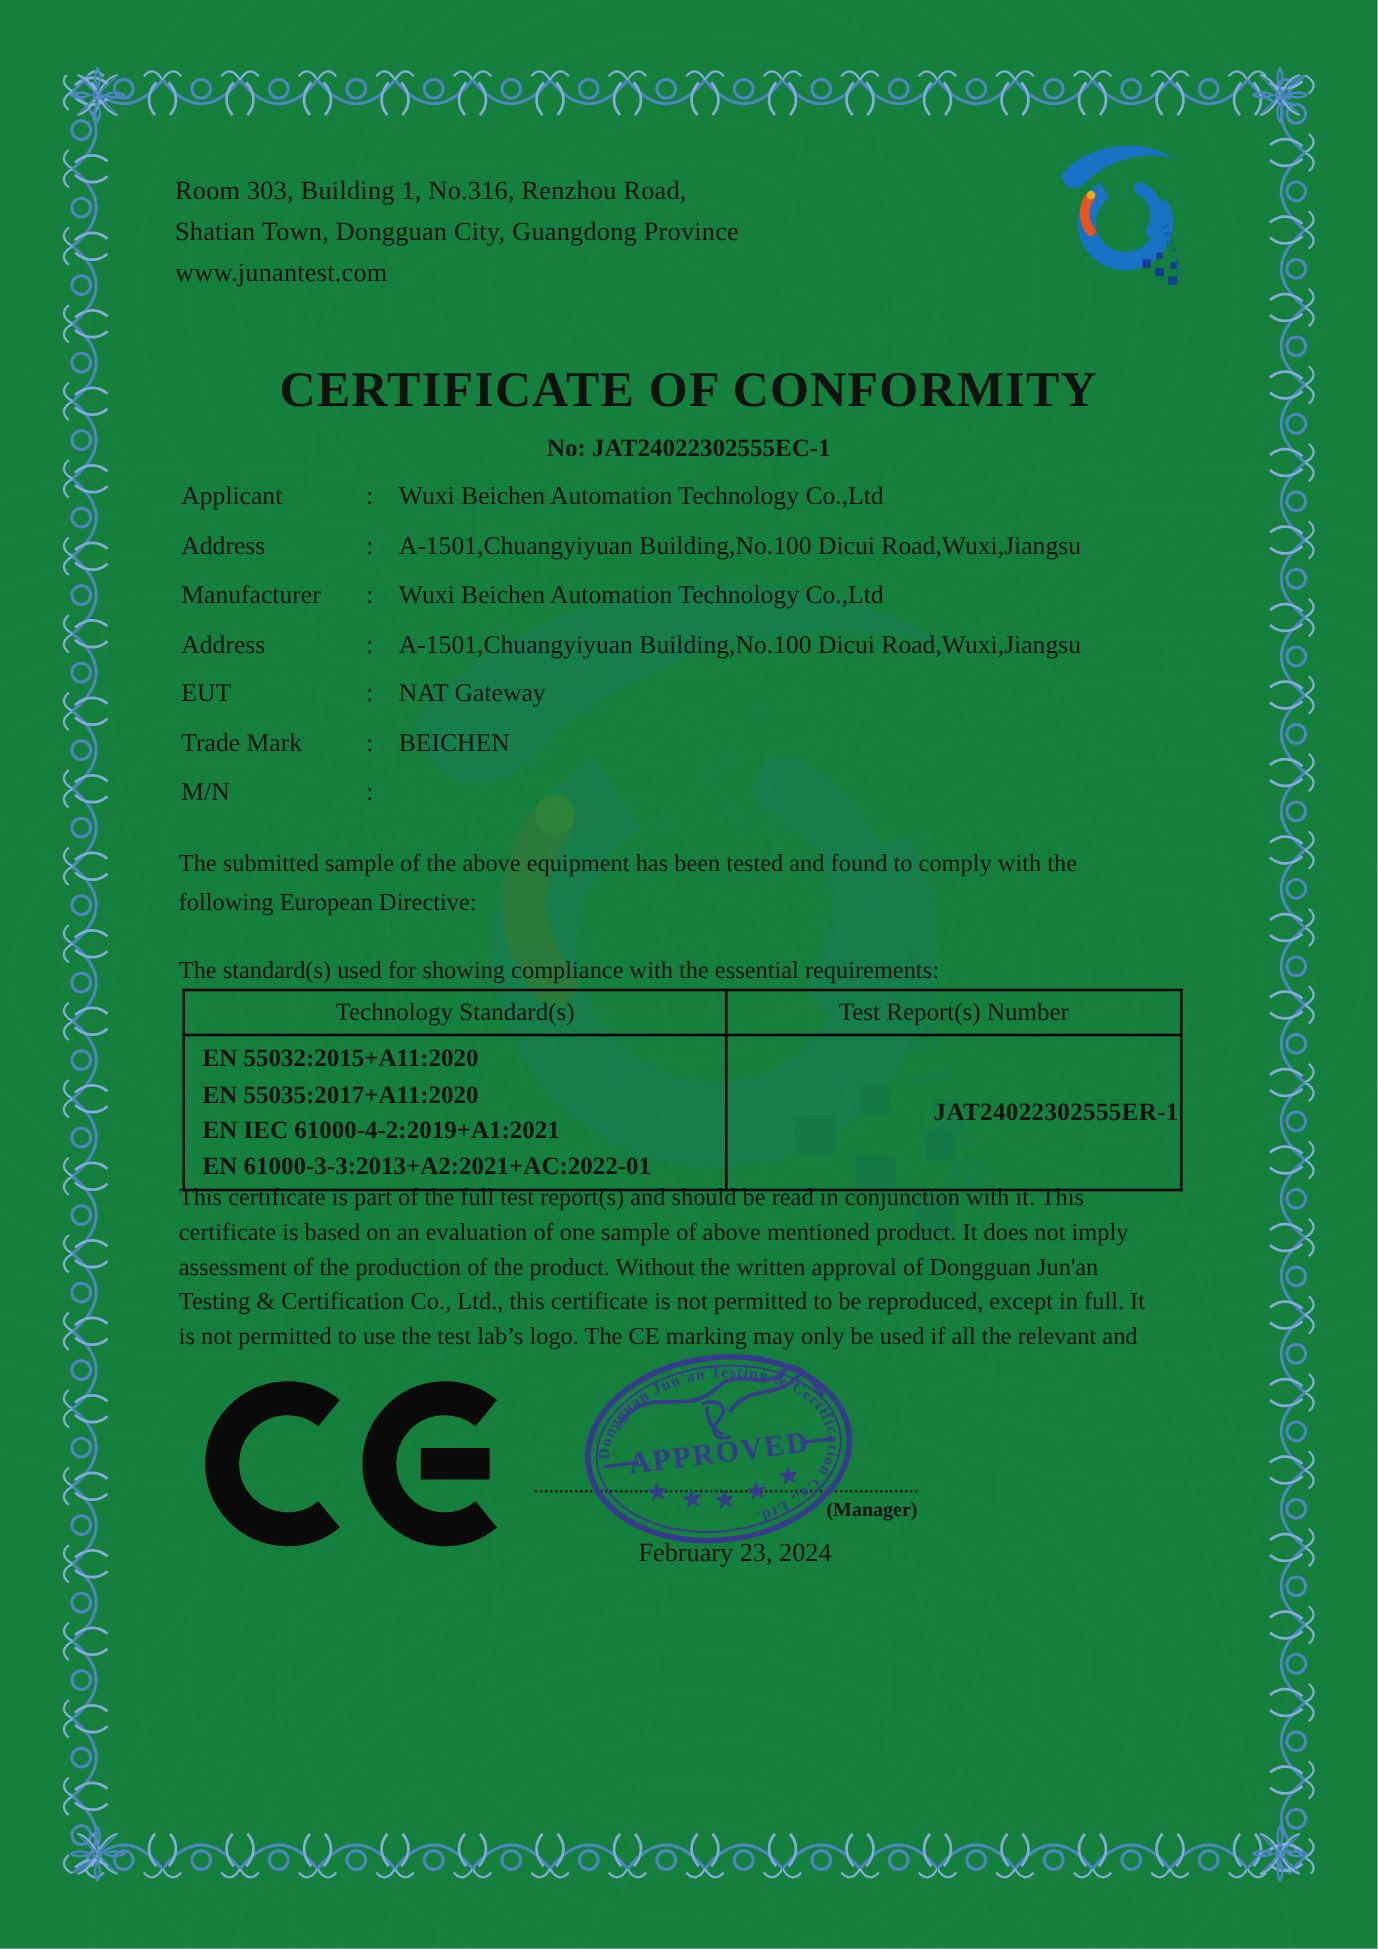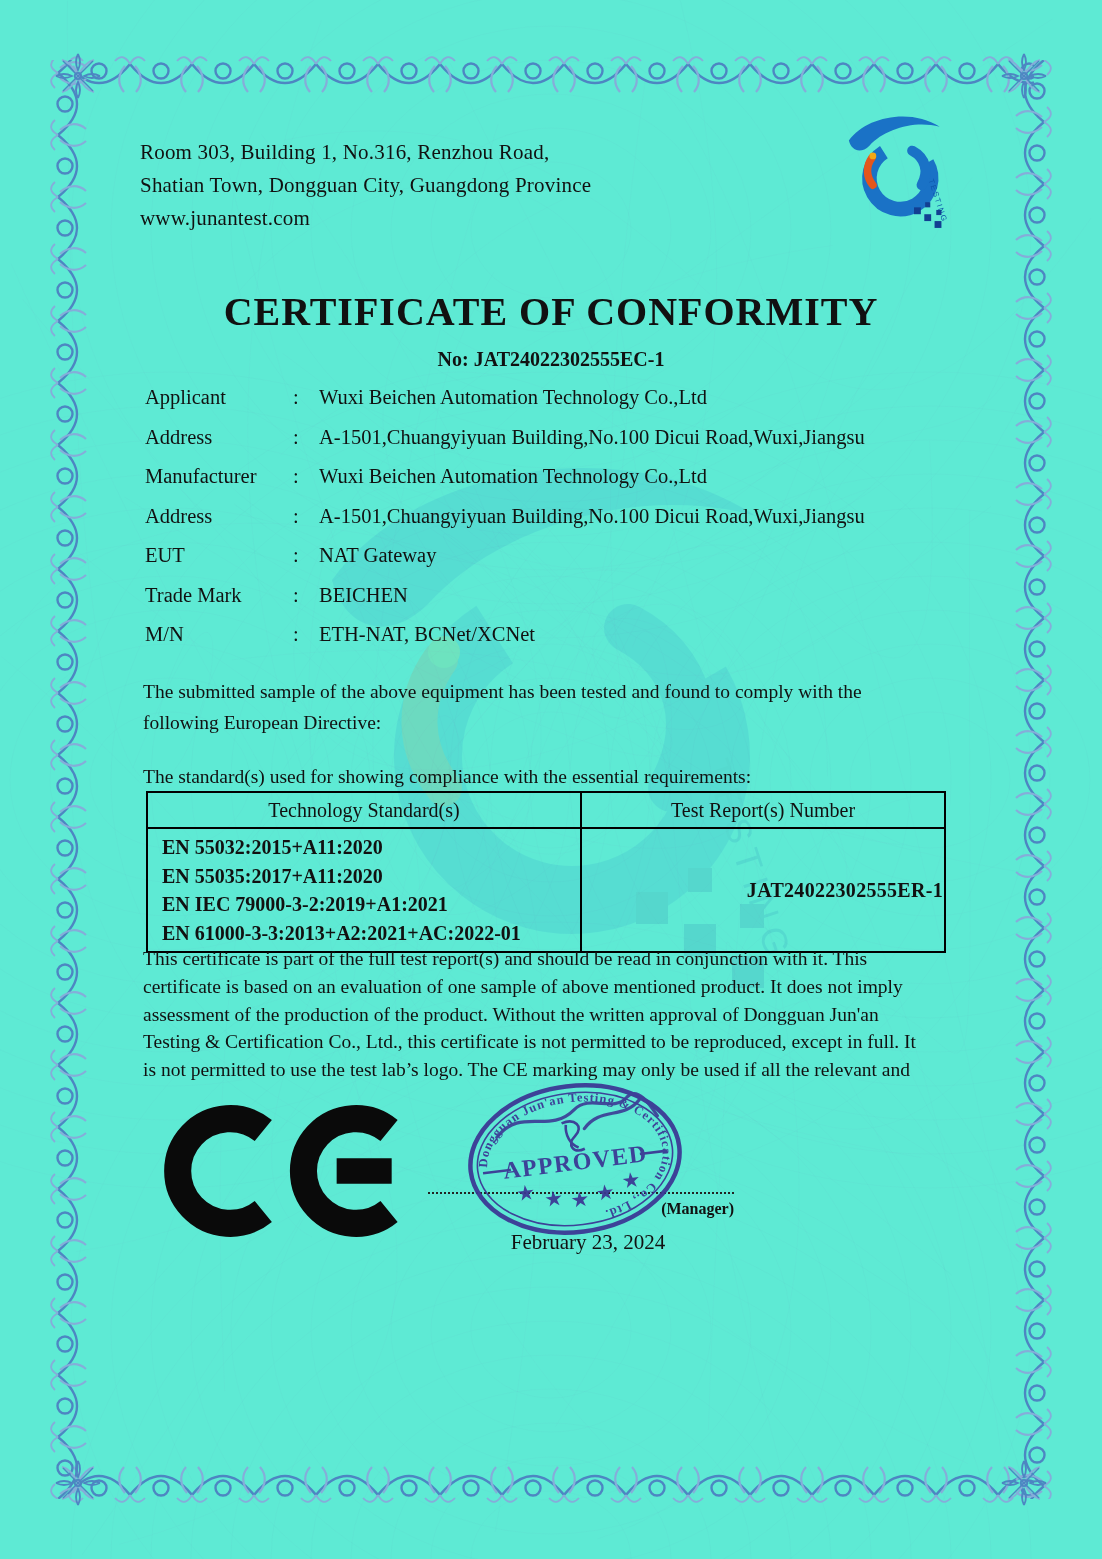--- a/index.html
+++ b/index.html
@@ -1,16 +1,16 @@
 <!DOCTYPE html>
 <html><head>
 <meta charset="utf-8">
 <style>
   html,body{margin:0;padding:0;background:#e8e8e8;}
-  .page{position:relative;width:1102px;height:1559px;margin:0 auto;background:#5eead4;
+  .page{position:relative;width:1102px;height:1559px;margin:0 auto;background:#15803d;
         overflow:hidden;font-family:"Liberation Serif","DejaVu Serif",serif;color:#111;}
   .abs{position:absolute;}
   
   #bg-guilloche{left:0;top:0;z-index:0;}
   .lace{z-index:1;}
   #watermark{z-index:0;opacity:0.10;}
   .content{z-index:2;}
   
   .address{left:140px;top:136px;font-size:21px;line-height:33px;letter-spacing:.2px;}
   .logo{left:842px;top:106px;}
@@ -358,21 +358,20 @@
         <span class="f-value">NAT Gateway</span>
       </div>
       <div class="f-row">
         <span class="f-label">Trade Mark</span>
         <span class="f-colon">:</span>
         <span class="f-value">BEICHEN</span>
       </div>
       <div class="f-row">
         <span class="f-label">M/N</span>
         <span class="f-colon">:</span>
-        <span class="f-value">ETH-NAT, BCNet/XCNet</span>
       </div>
     </div>
 
   <div class="abs content stmt">
     <div>The submitted sample of the above equipment has been tested and found to comply with the</div>
     <div>following European Directive:</div>
   </div>
   <div class="abs content std-intro">The standard(s) used for showing compliance with the essential requirements:</div>
 
   <table class="abs content std-table">
@@ -384,21 +383,21 @@
       <tr>
         <th>Technology Standard(s)</th>
         <th>Test Report(s) Number</th>
       </tr>
     </thead>
     <tbody>
       <tr>
         <td class="std-cell">
             <div class="std-line">EN 55032:2015+A11:2020</div>
             <div class="std-line">EN 55035:2017+A11:2020</div>
-            <div class="std-line">EN IEC 79000-3-2:2019+A1:2021</div>
+            <div class="std-line">EN IEC 61000-4-2:2019+A1:2021</div>
             <div class="std-line">EN 61000-3-3:2013+A2:2021+AC:2022-01</div>
           </td>
         <td class="report-cell">JAT24022302555ER-1</td>
       </tr>
     </tbody>
   </table>
 
   <div class="abs content disclaimer">
       <div>This certificate is part of the full test report(s) and should be read in conjunction with it. This</div>
       <div>certificate is based on an evaluation of one sample of above mentioned product. It does not imply</div>

